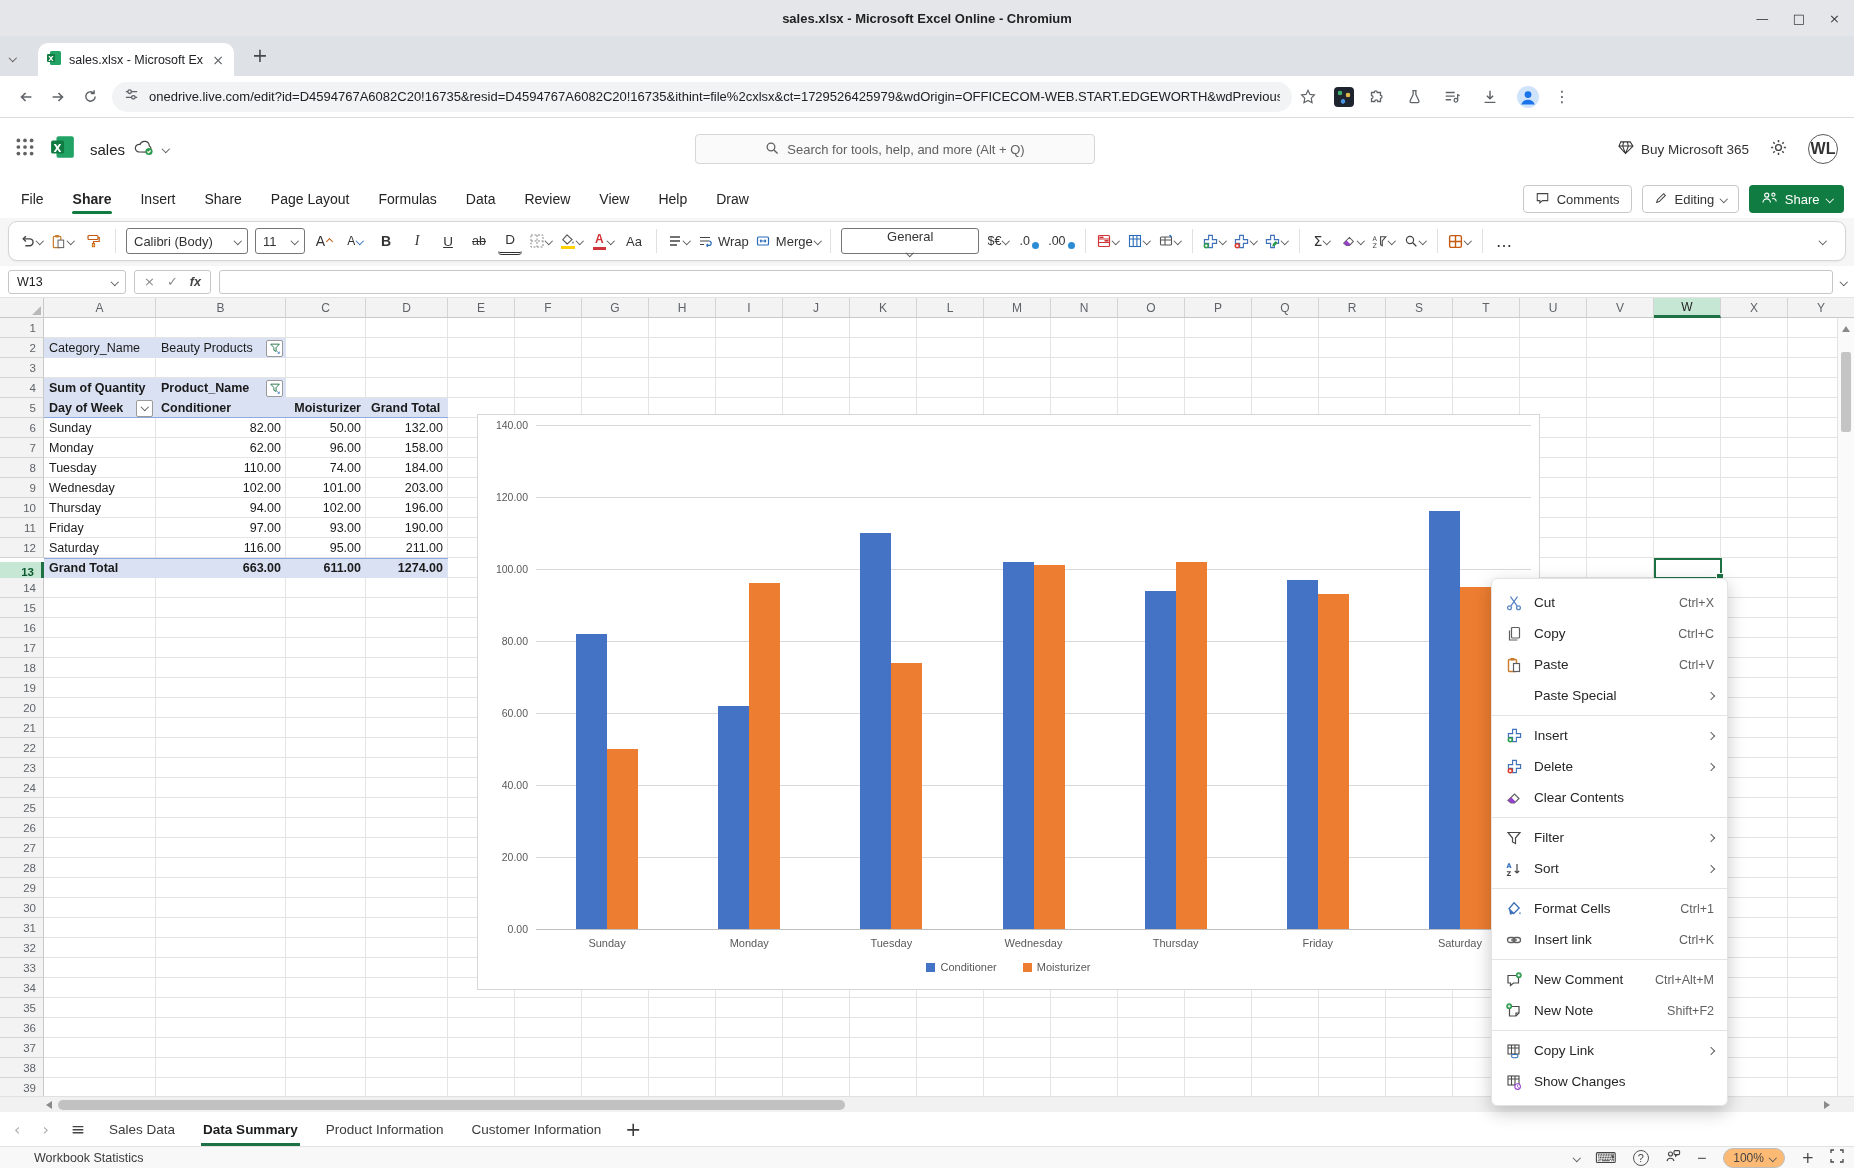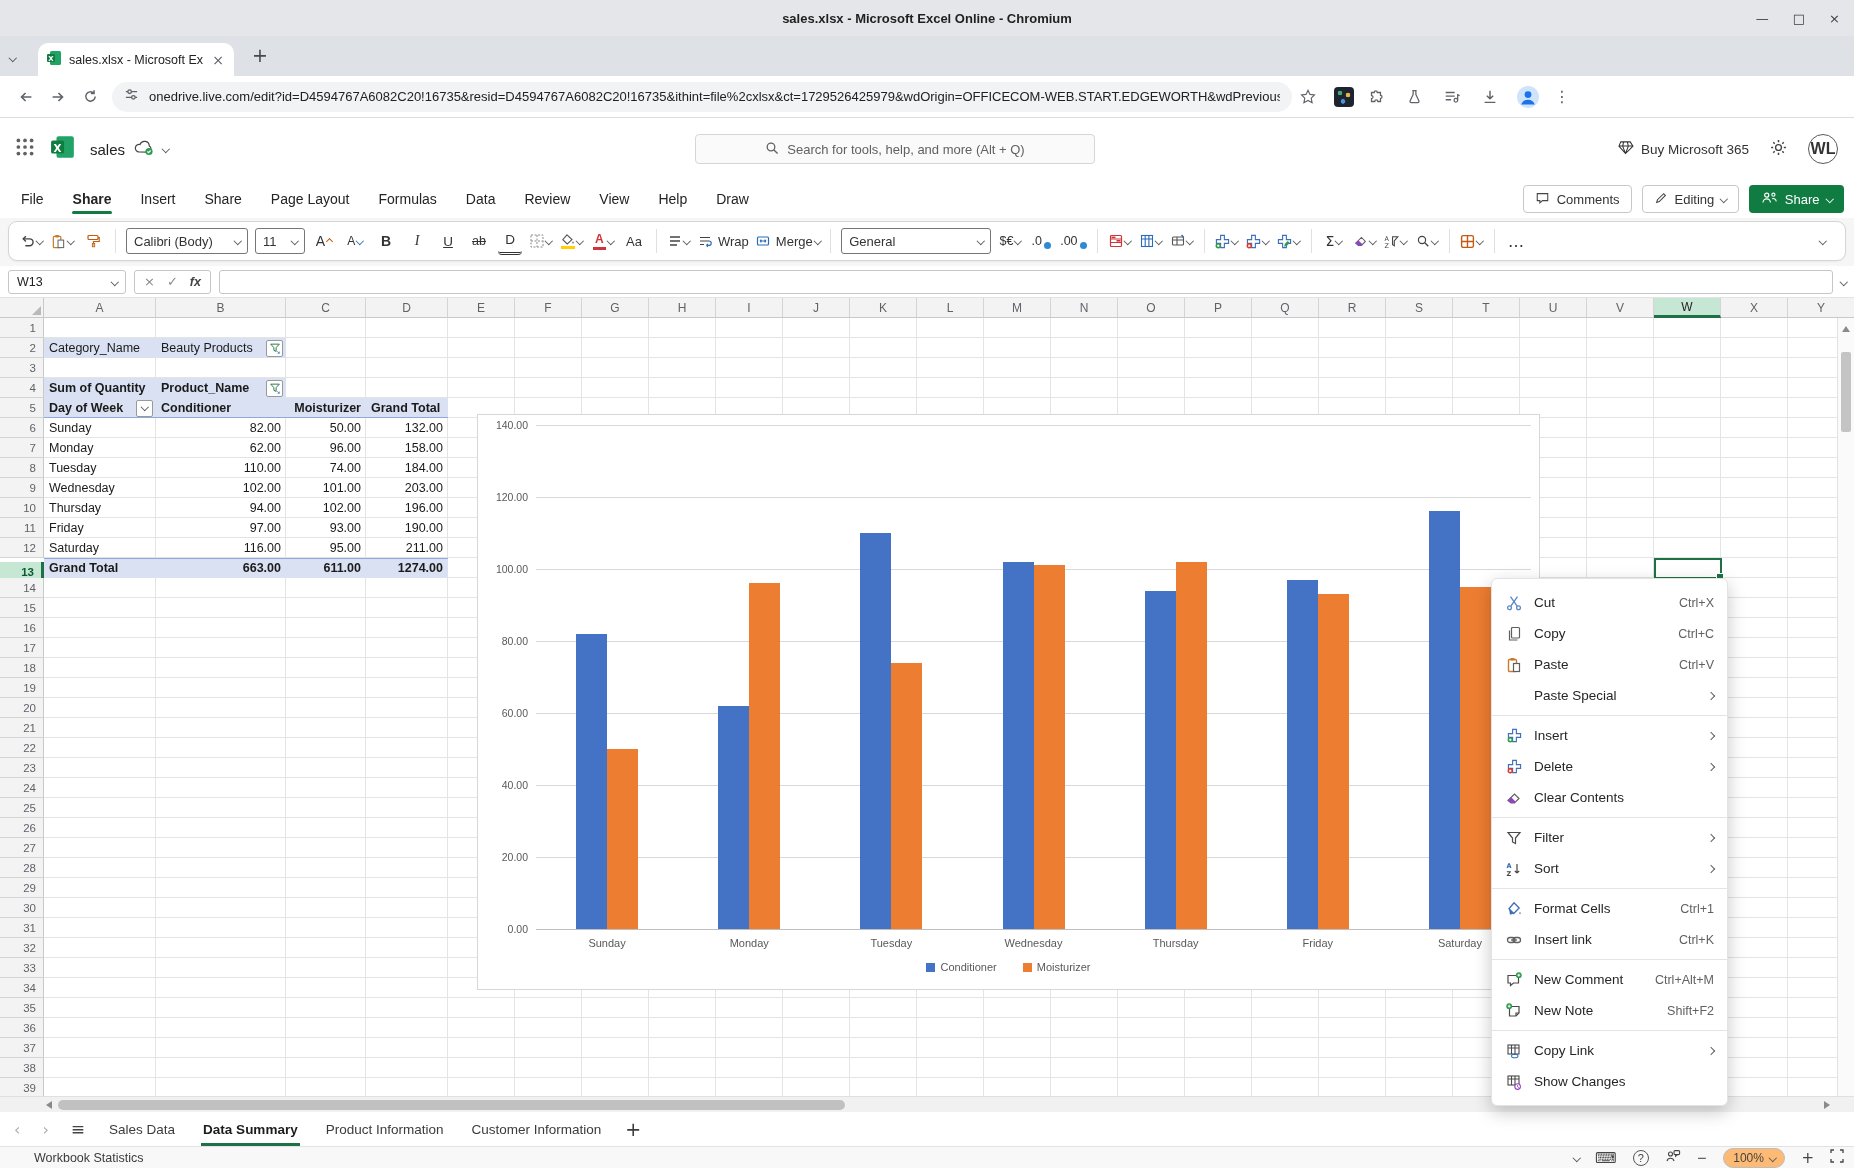--- a/index.html
+++ b/index.html
@@ -407,21 +407,21 @@
         </span>
   <span class="ric">
           <svg width="14" height="14" viewBox="0 0 14 14">
             <rect x="1.5" y="3" width="11" height="8" rx="1" fill="none" stroke="#2B6CB8" stroke-width="1.2"></rect>
             <path d="M4 7 h6 M4 7 l1.4 -1.4 M4 7 l1.4 1.4 M10 7 l-1.4 -1.4 M10 7 l-1.4 1.4" stroke="#2B6CB8" stroke-width="1.1" fill="none"></path>
           </svg>
           <span class="rlabel" style="margin-left:4px;">Merge</span>
           <i class="cv"></i>
         </span>
   <span class="rsep"></span>
-  <span class="rsel" style="width:150px;">
+  <span class="rsel" style="width:138px;flex-direction:column;">
           <span>General</span>
           <i class="cv"></i>
         </span>
   <span class="ric">
           <span style="font-size:12.5px;">$€</span>
           <i class="cv"></i>
         </span>
   <span class="ric">
           <span style="font-size:12.5px;">.0</span>
           <span style="width:7px;height:7px;border-radius:50%;background:#2B8BD4;display:inline-block;margin-top:8px;"></span>

